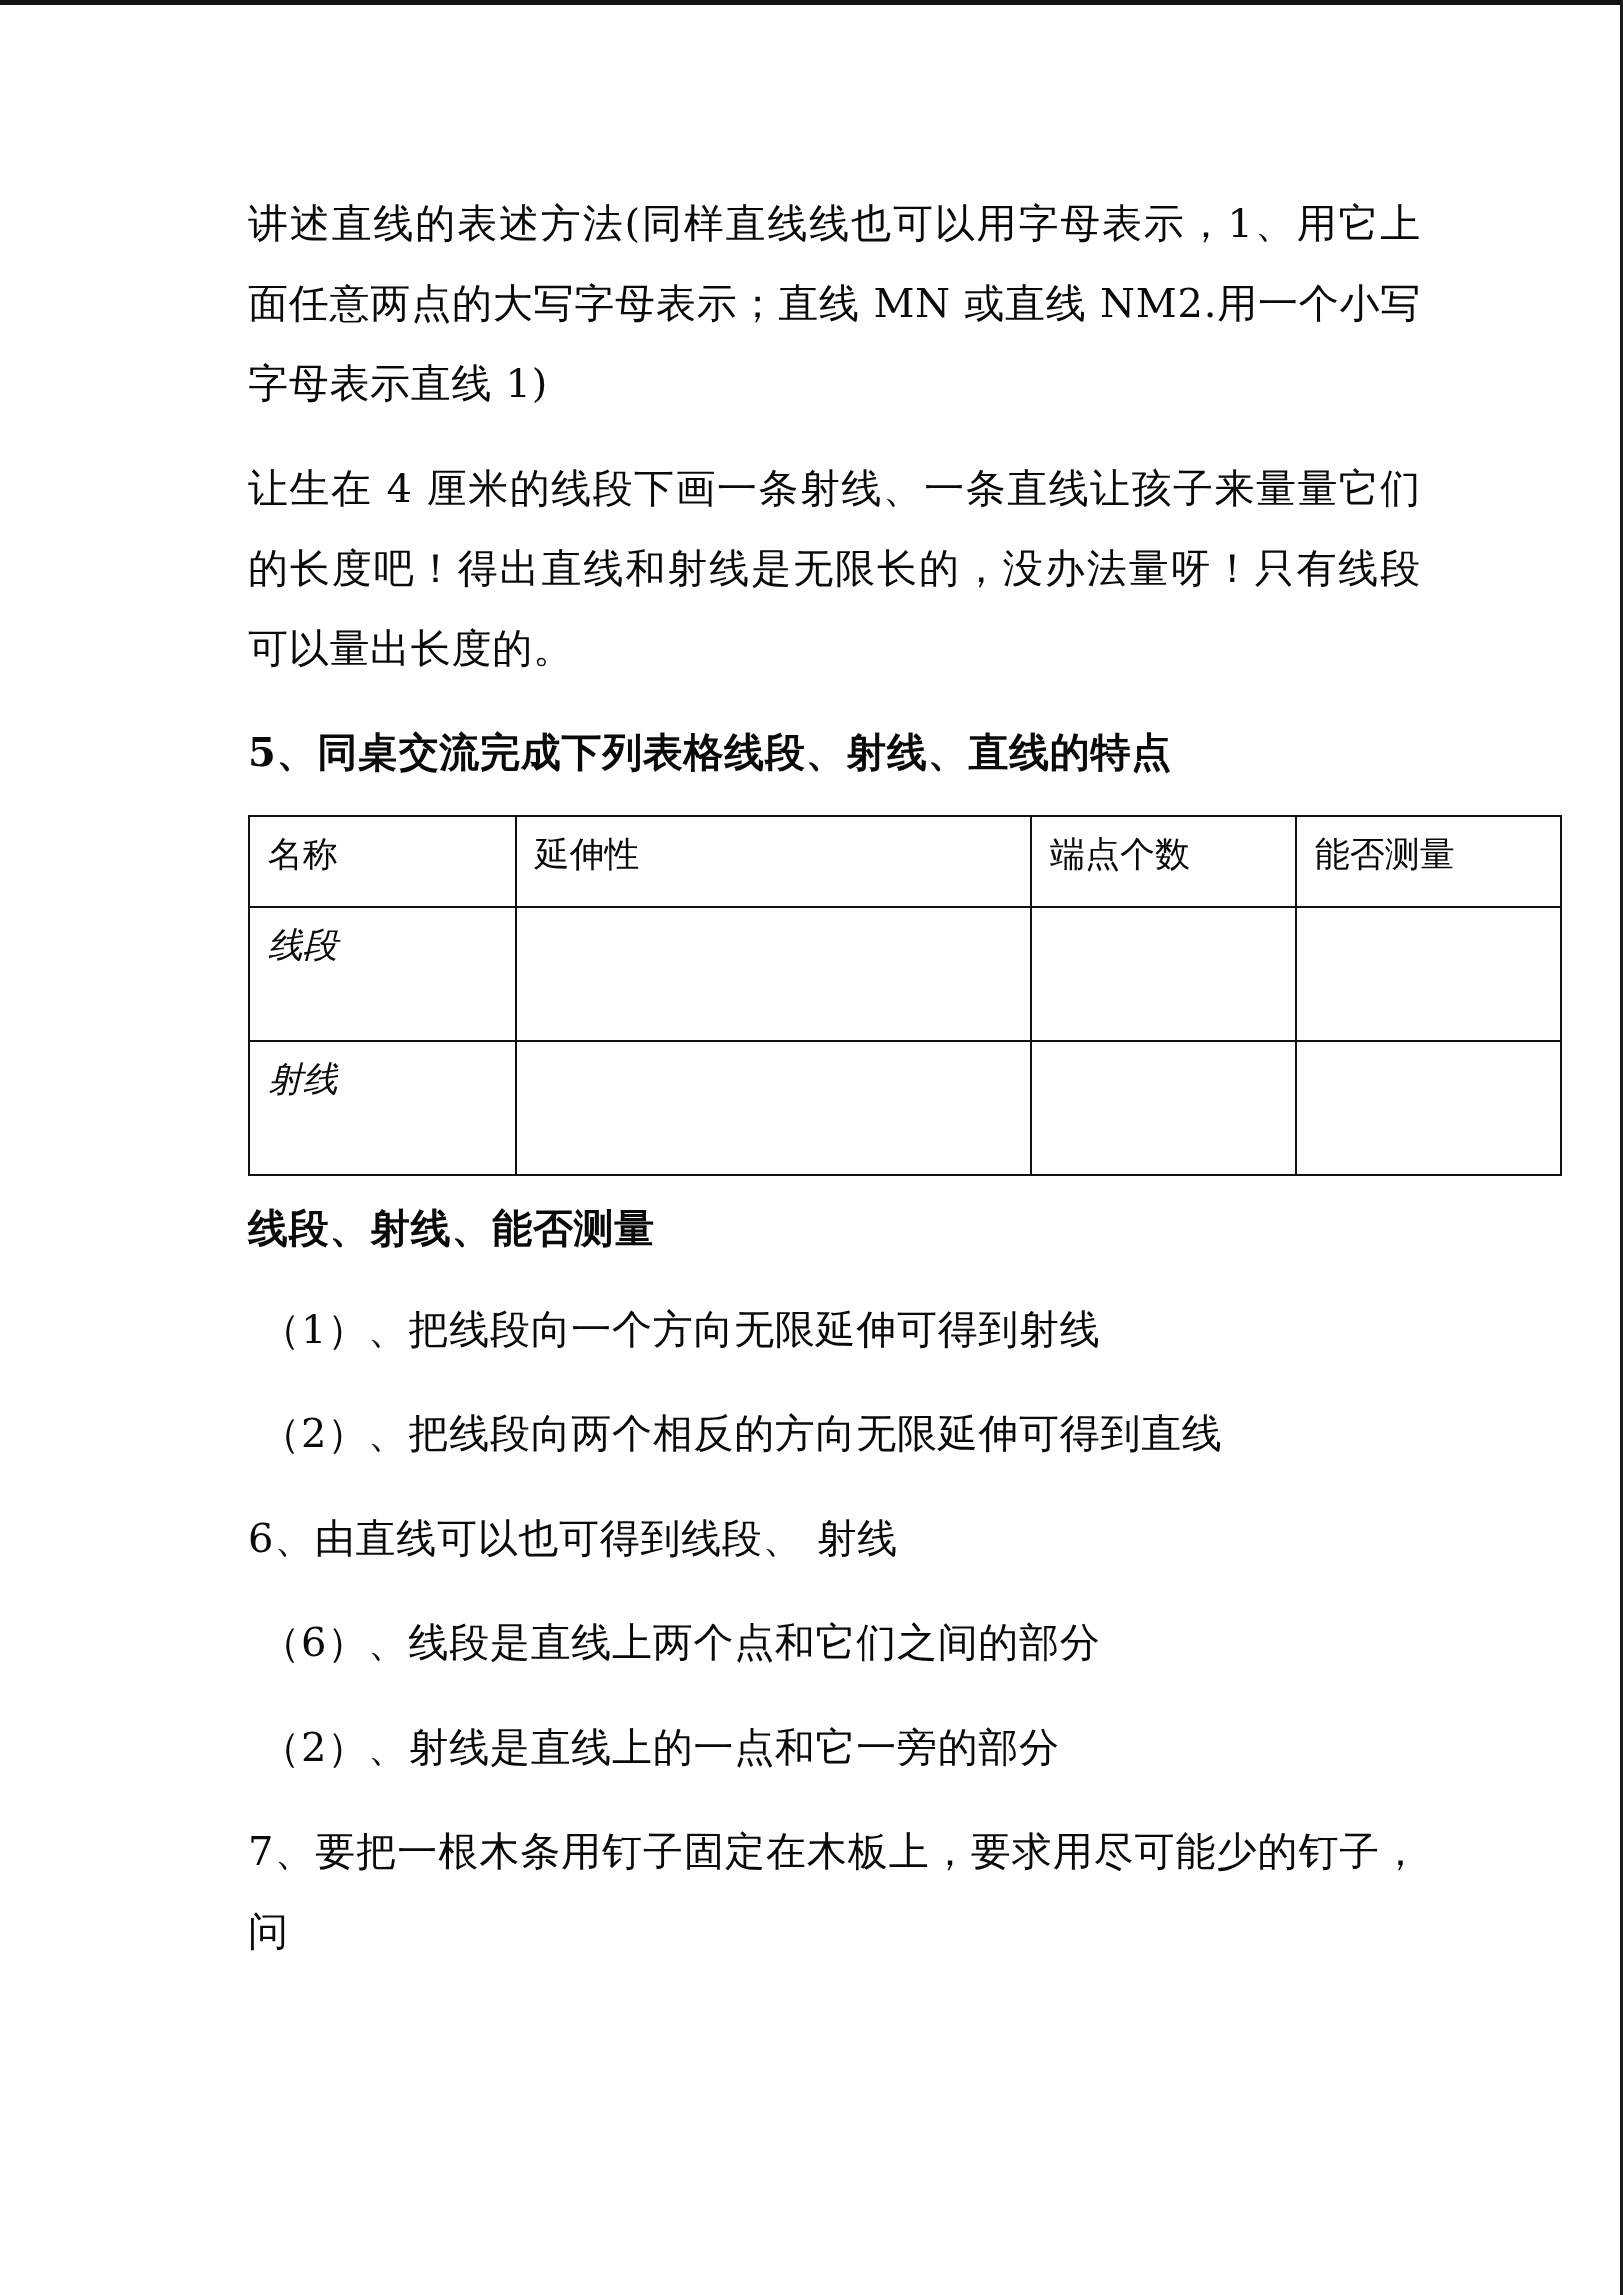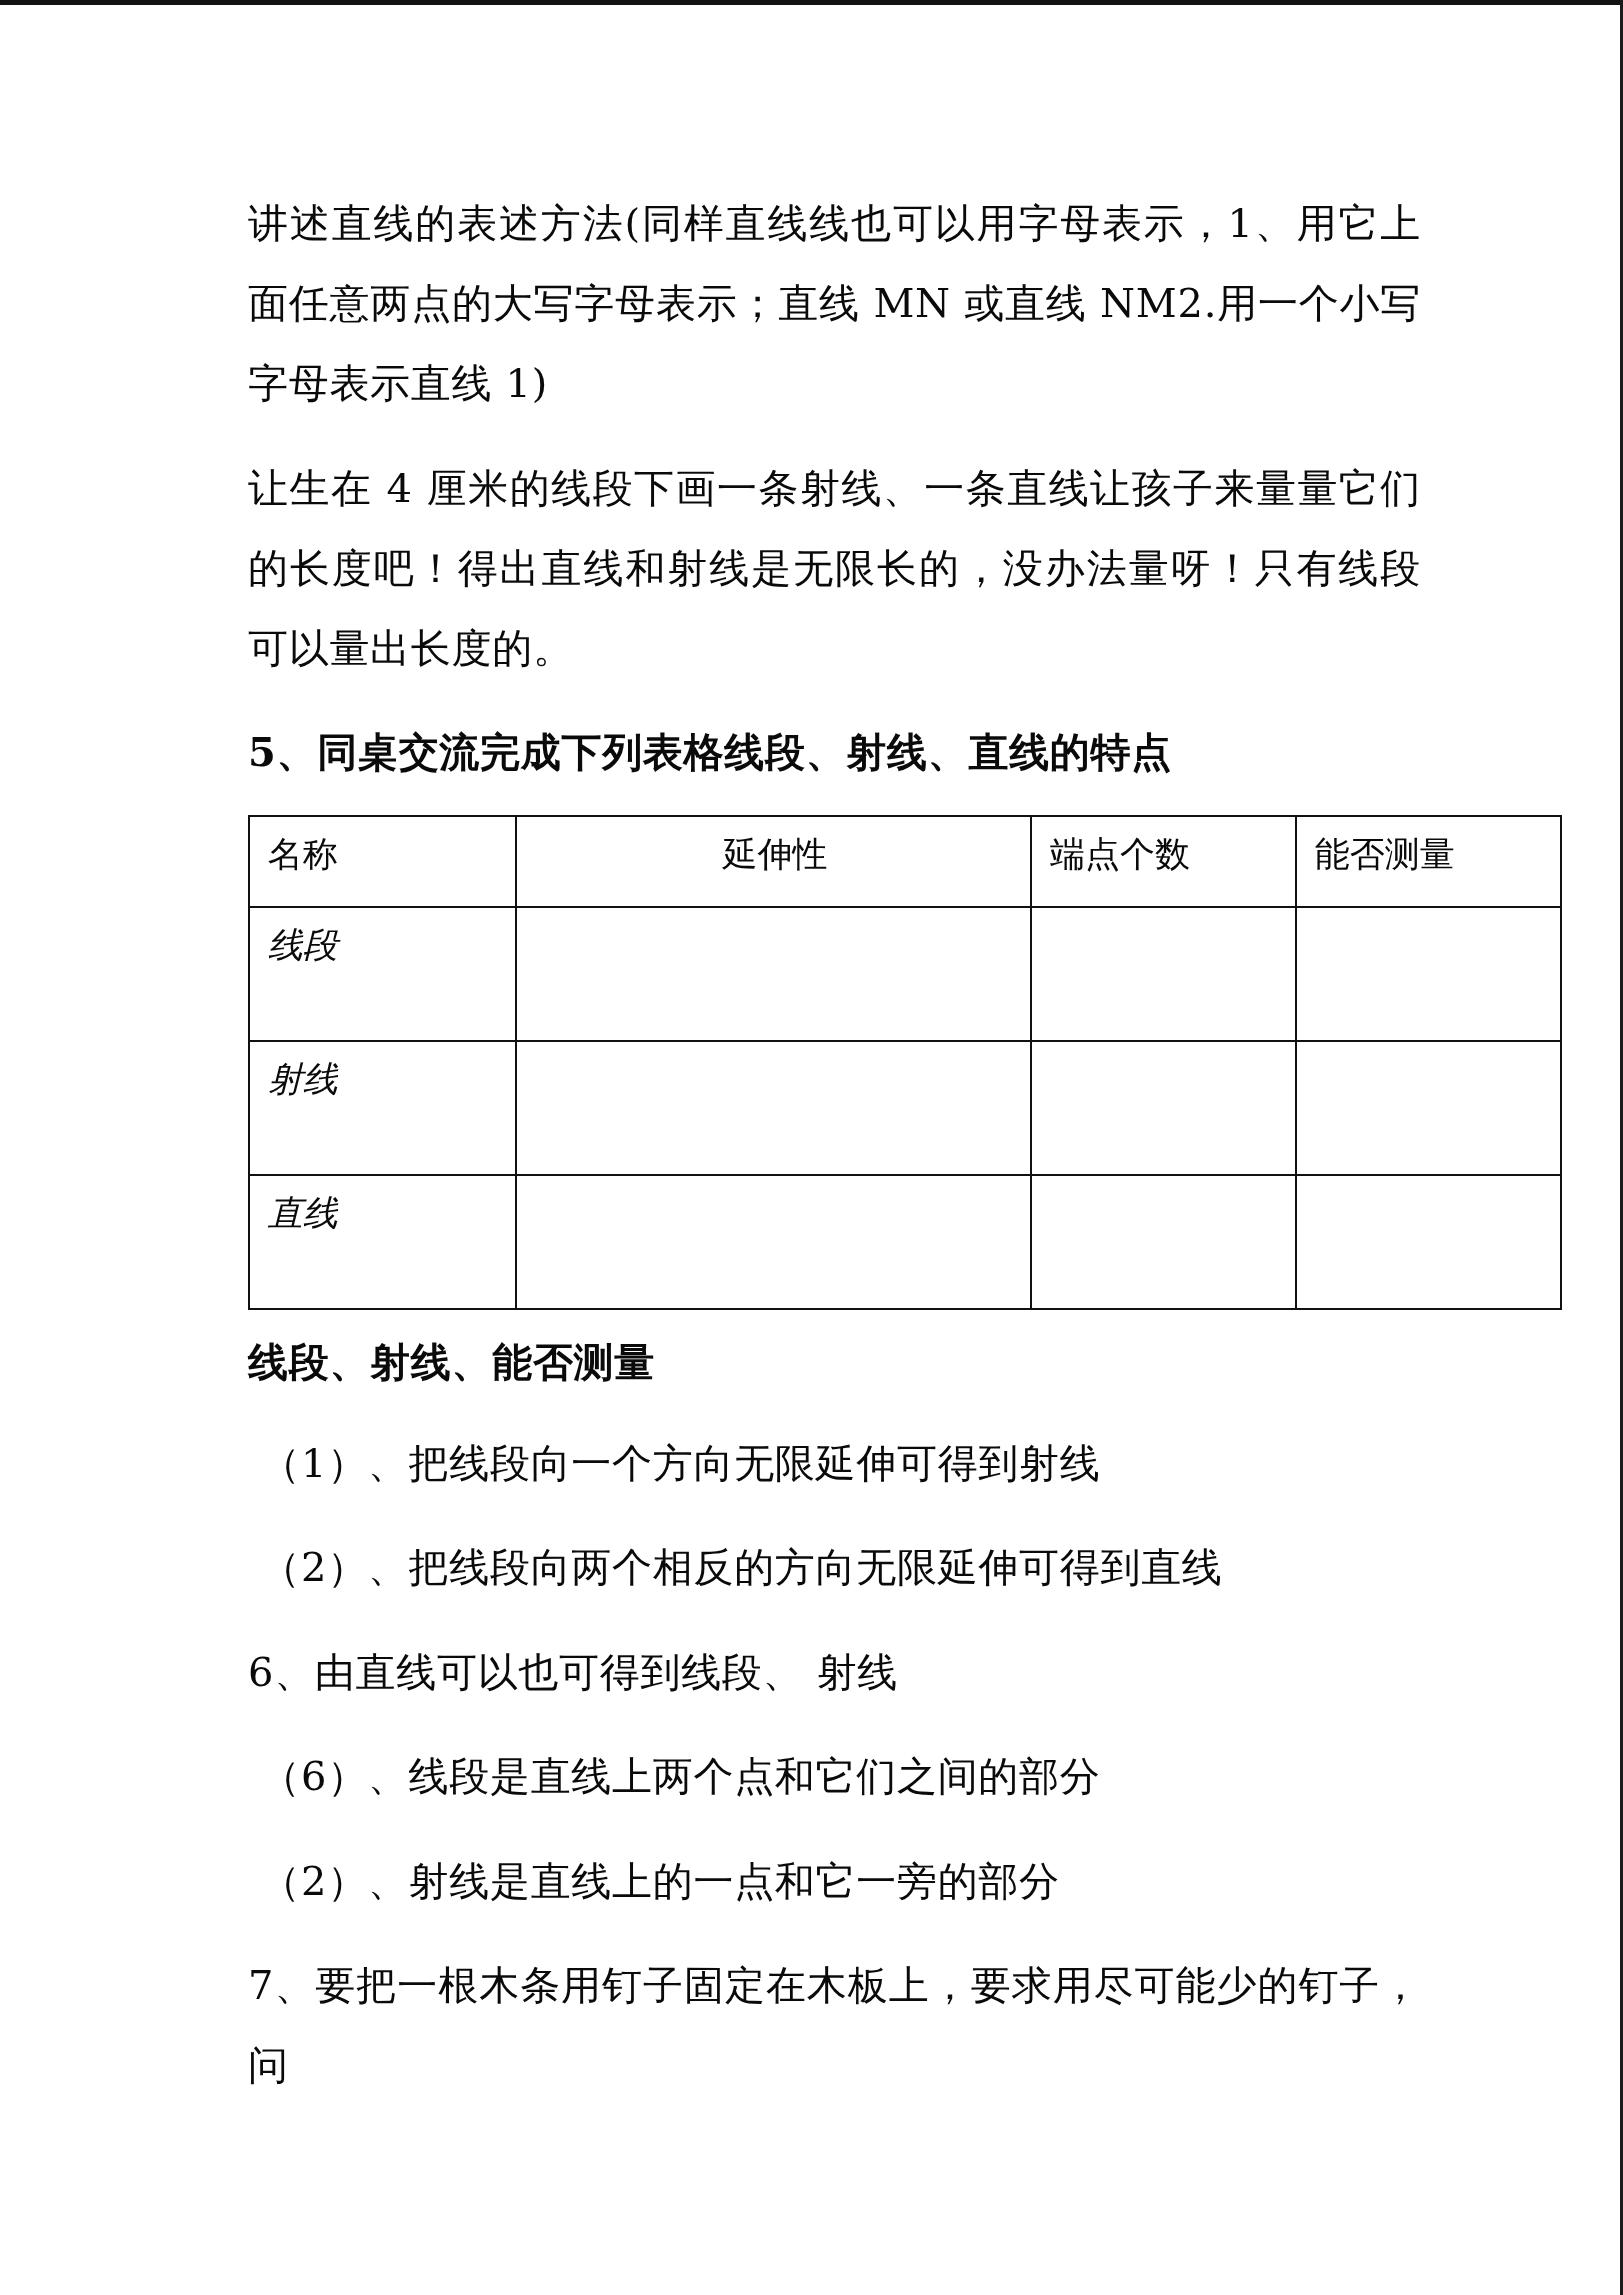--- a/index.html
+++ b/index.html
@@ -85,21 +85,21 @@
     color: #0a0a0a;
   }
   table.feature-table tr.head-row td {
     height: 59px;
   }
   table.feature-table tr.body-row td {
     height: 102px;
     font-style: italic;
   }
   .col-name  { width: 232px; }
-  .col-ext   { width: 481px; text-align: center; }
+  .col-ext   { width: 481px; }
   .col-ends  { width: 230px; }
   .col-meas  { width: 230px; }
 
   .cell-empty { }
 </style>
 </head>
 <body>
 
 <div class="page">
 
@@ -128,26 +128,20 @@
             <td class="col-ext cell-empty"></td>
             <td class="col-ends cell-empty"></td>
             <td class="col-meas cell-empty"></td>
           </tr>
           <tr class="body-row">
             <td class="col-name">射线</td>
             <td class="col-ext cell-empty"></td>
             <td class="col-ends cell-empty"></td>
             <td class="col-meas cell-empty"></td>
           </tr>
-          <tr class="body-row">
-            <td class="col-name">直线</td>
-            <td class="col-ext cell-empty"></td>
-            <td class="col-ends cell-empty"></td>
-            <td class="col-meas cell-empty"></td>
-          </tr>
         </tbody>
       </table>
     </div>
 
     <p class="para tight">线段、射线、能否测量</p>
 
     <p class="para indent-sub">（1）、把线段向一个方向无限延伸可得到射线</p>
 
     <p class="para indent-sub">（2）、把线段向两个相反的方向无限延伸可得到直线</p>
 

